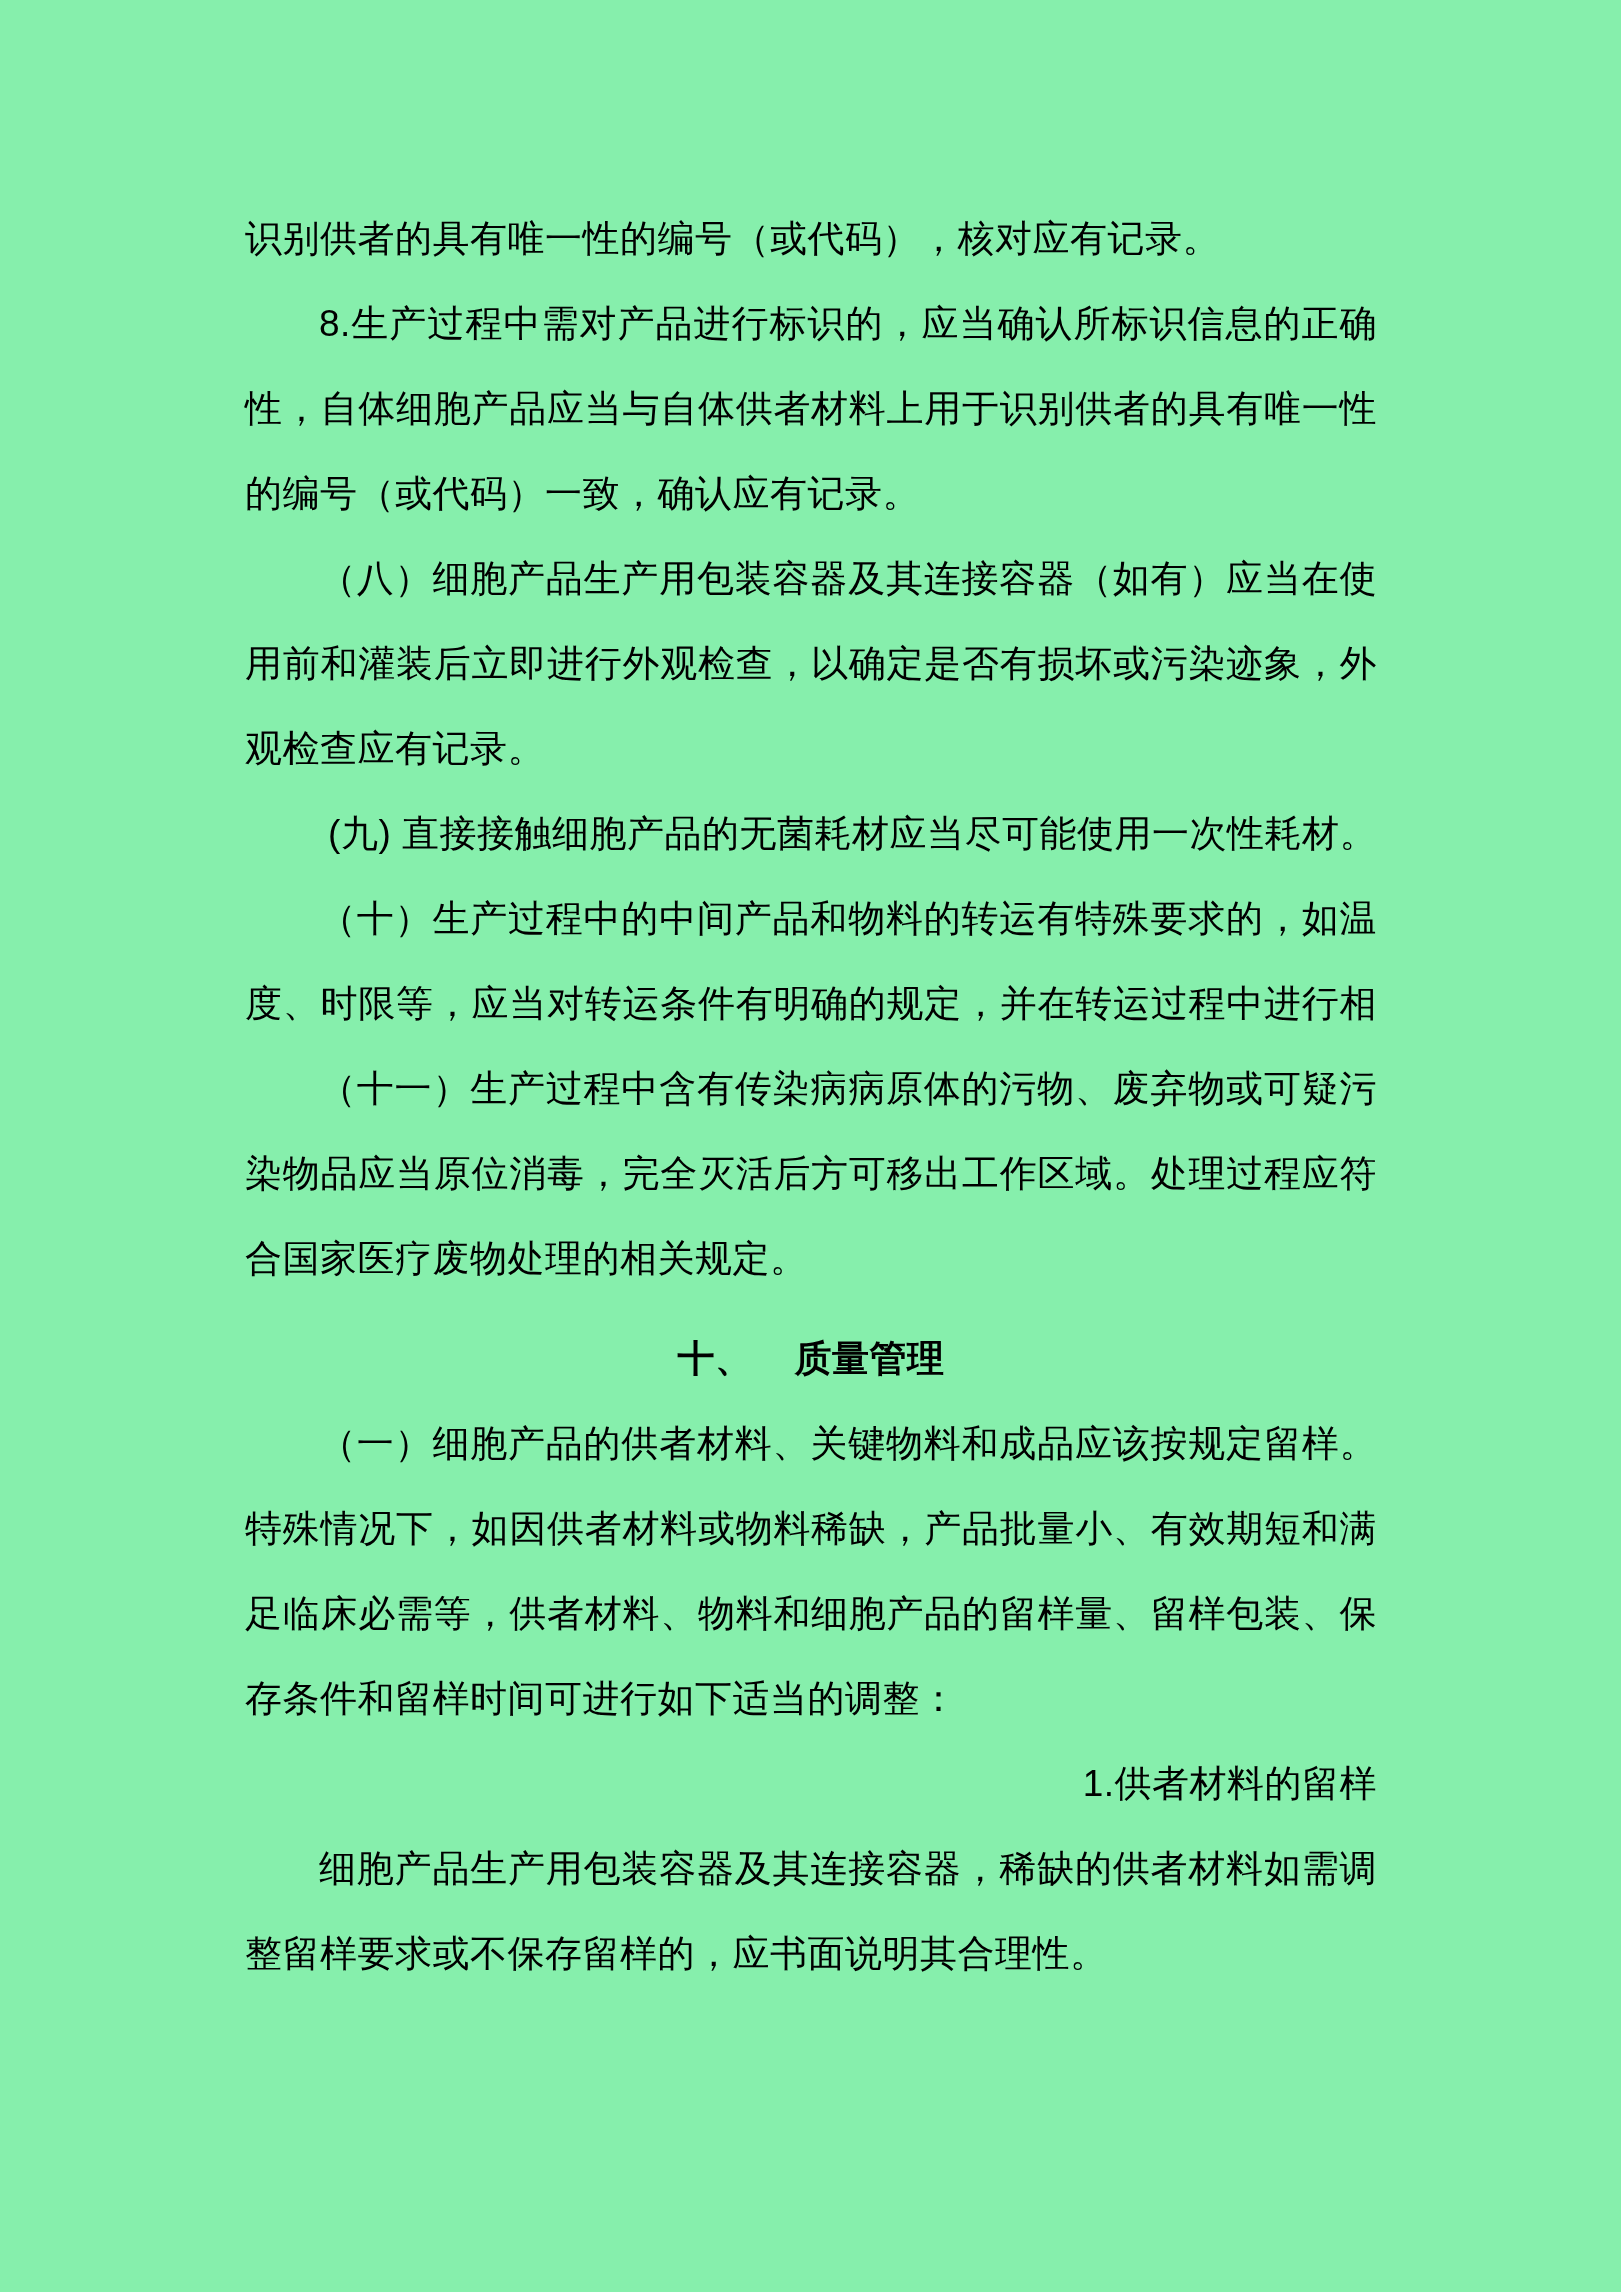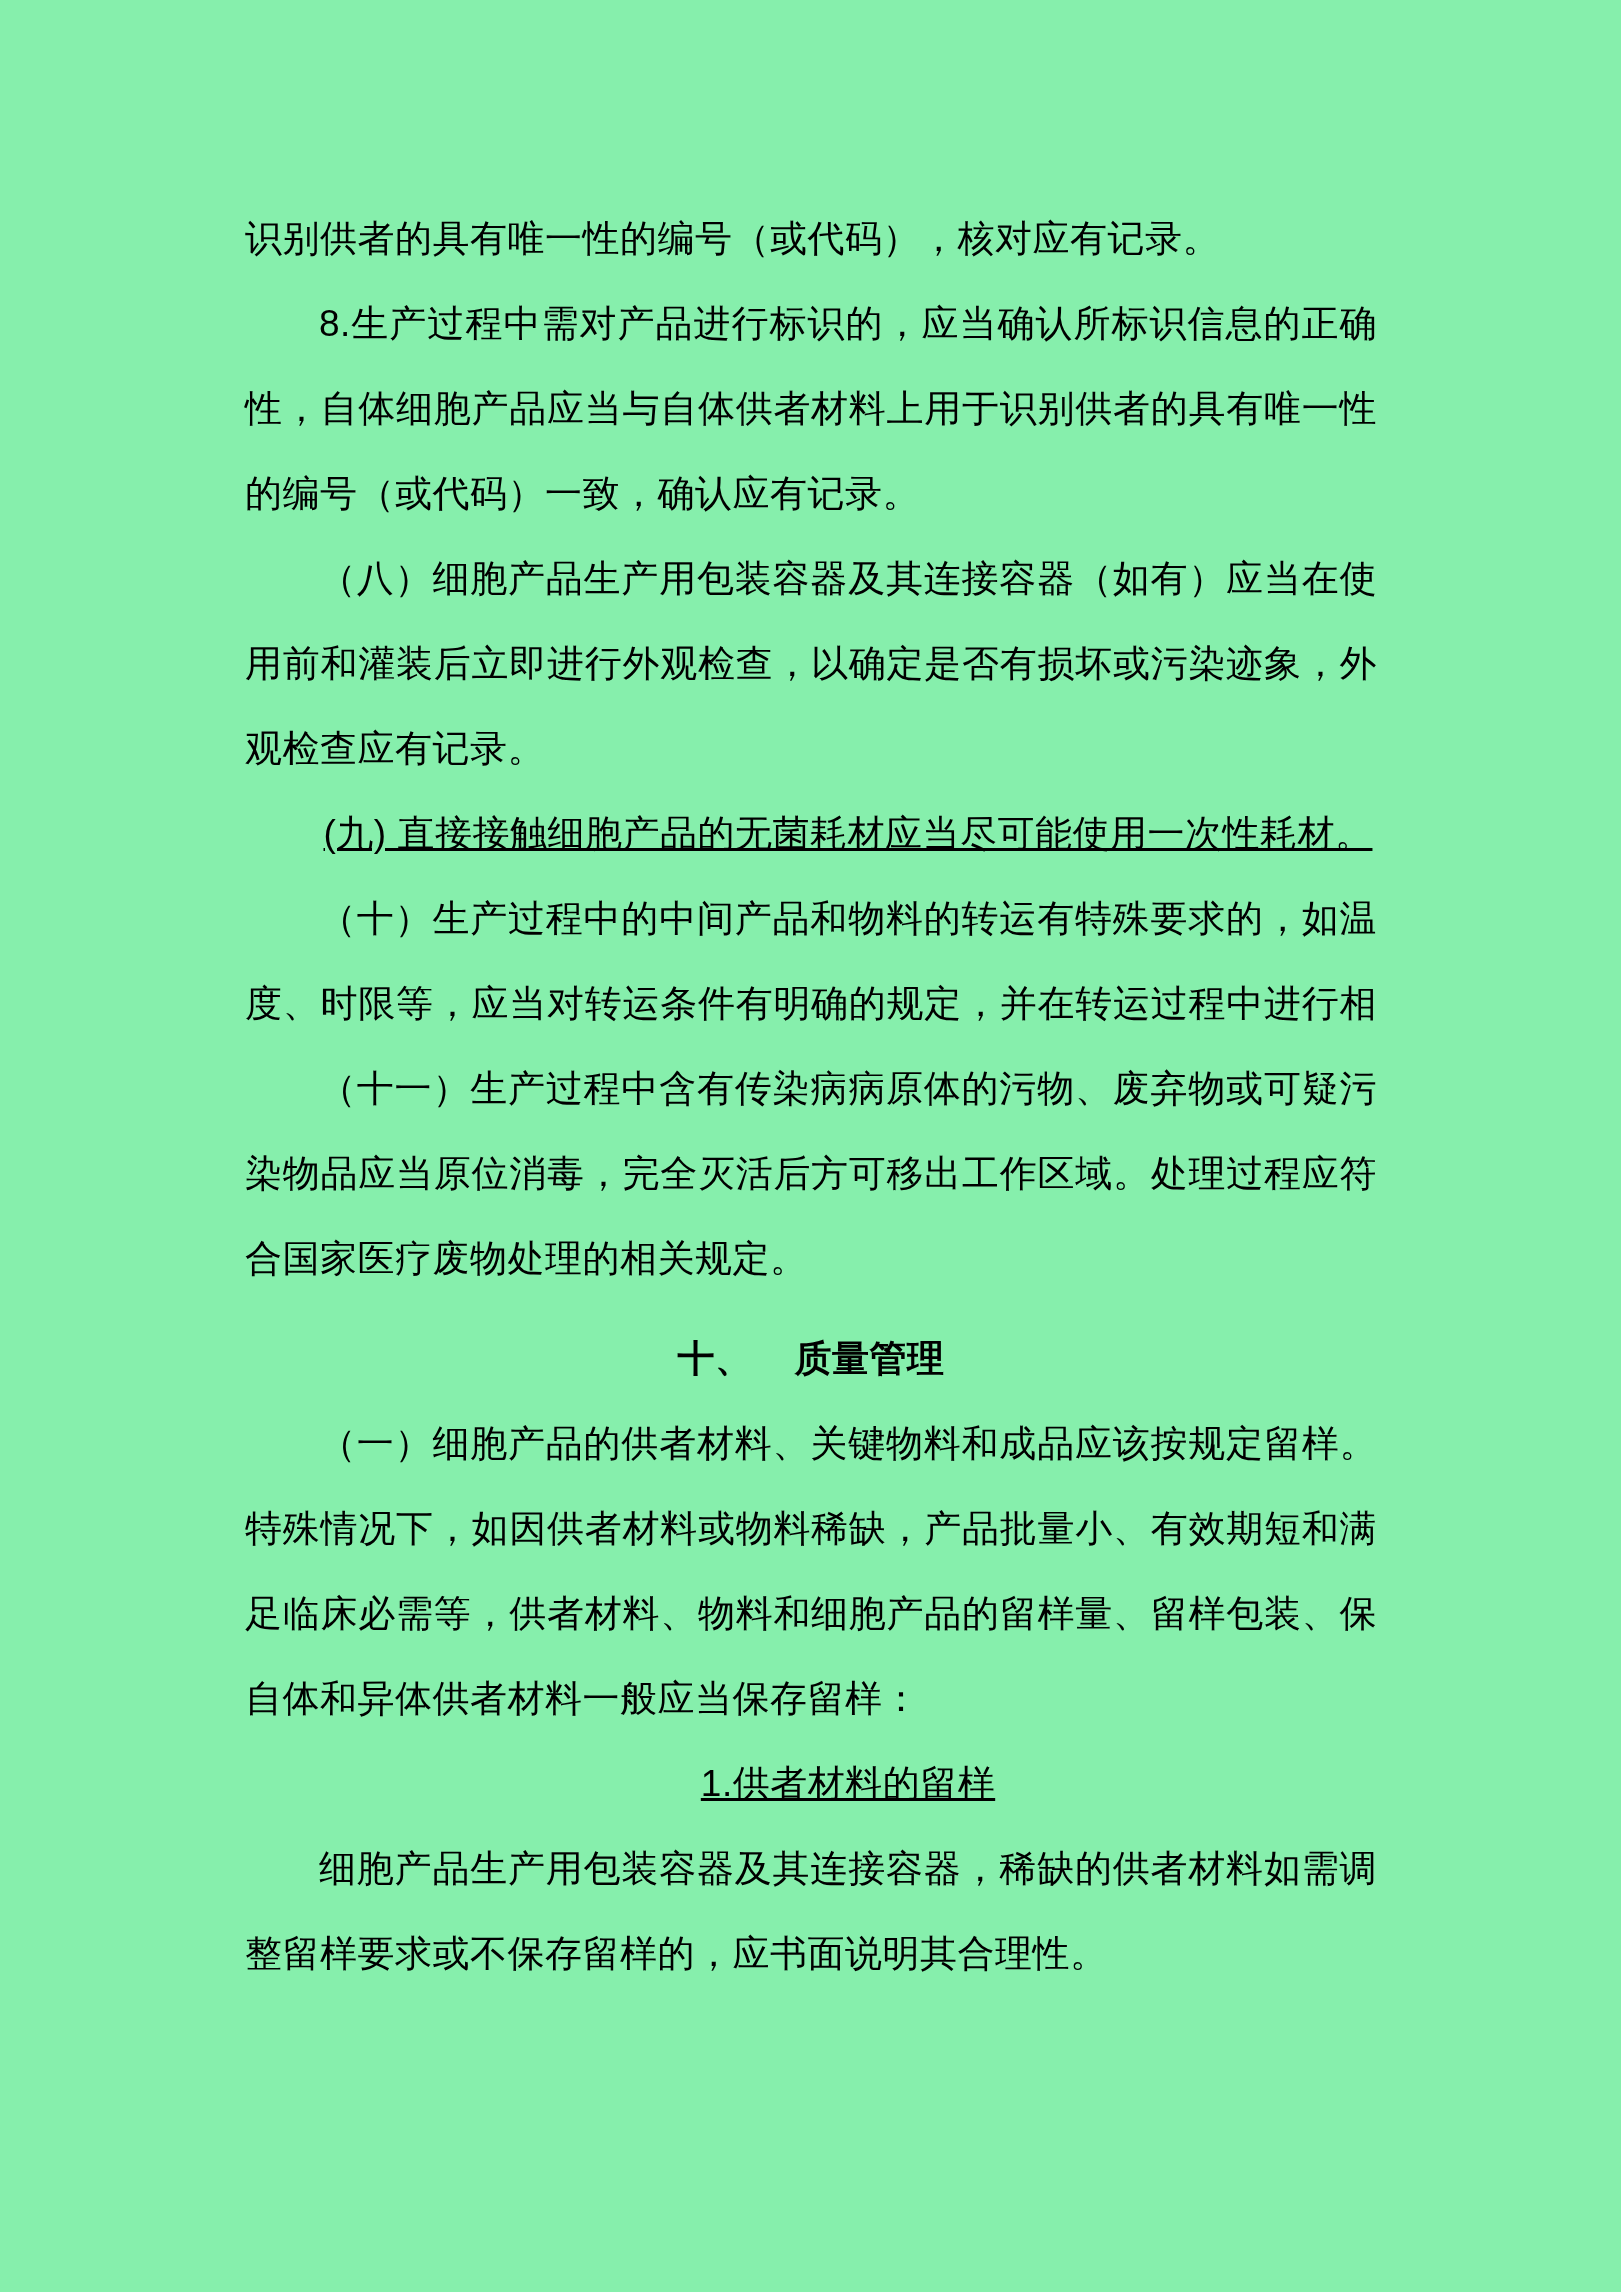--- a/index.html
+++ b/index.html
@@ -36,22 +36,21 @@
     text-align: justify;
     text-align-last: justify;
   }
   
   .line.end {
     text-align: left;
   }
   
   .line.start-end {
     text-indent: 74px;
-    text-align: center;
-    text-decoration: underline;
+    text-align: right;
   }
   .line.heading {
     font-weight: bold;
     margin-top: 14.7px;
     text-align: center;
   }
   .heading-num {
     margin-right: 42px;
   }
 </style>
@@ -70,19 +69,19 @@
       <div class="line start-end">(九) 直接接触细胞产品的无菌耗材应当尽可能使用一次性耗材。</div>
       <div class="line start">（十）生产过程中的中间产品和物料的转运有特殊要求的，如温</div>
       <div class="line middle">度、时限等，应当对转运条件有明确的规定，并在转运过程中进行相</div>
       <div class="line start">（十一）生产过程中含有传染病病原体的污物、废弃物或可疑污</div>
       <div class="line middle">染物品应当原位消毒，完全灭活后方可移出工作区域。处理过程应符</div>
       <div class="line end">合国家医疗废物处理的相关规定。</div>
       <div class="line heading"><span class="heading-num">十、</span><span>质量管理</span></div>
       <div class="line start">（一）细胞产品的供者材料、关键物料和成品应该按规定留样。</div>
       <div class="line middle">特殊情况下，如因供者材料或物料稀缺，产品批量小、有效期短和满</div>
       <div class="line middle">足临床必需等，供者材料、物料和细胞产品的留样量、留样包装、保</div>
-      <div class="line end">自体和异体供者材料一般应当保存留样：</div>
+      <div class="line end">存条件和留样时间可进行如下适当的调整：</div>
       <div class="line start-end">1.供者材料的留样</div>
       <div class="line start">细胞产品生产用包装容器及其连接容器，稀缺的供者材料如需调</div>
       <div class="line end">整留样要求或不保存留样的，应书面说明其合理性。</div>
     </div>
 </div>
 
 
 </body></html>

